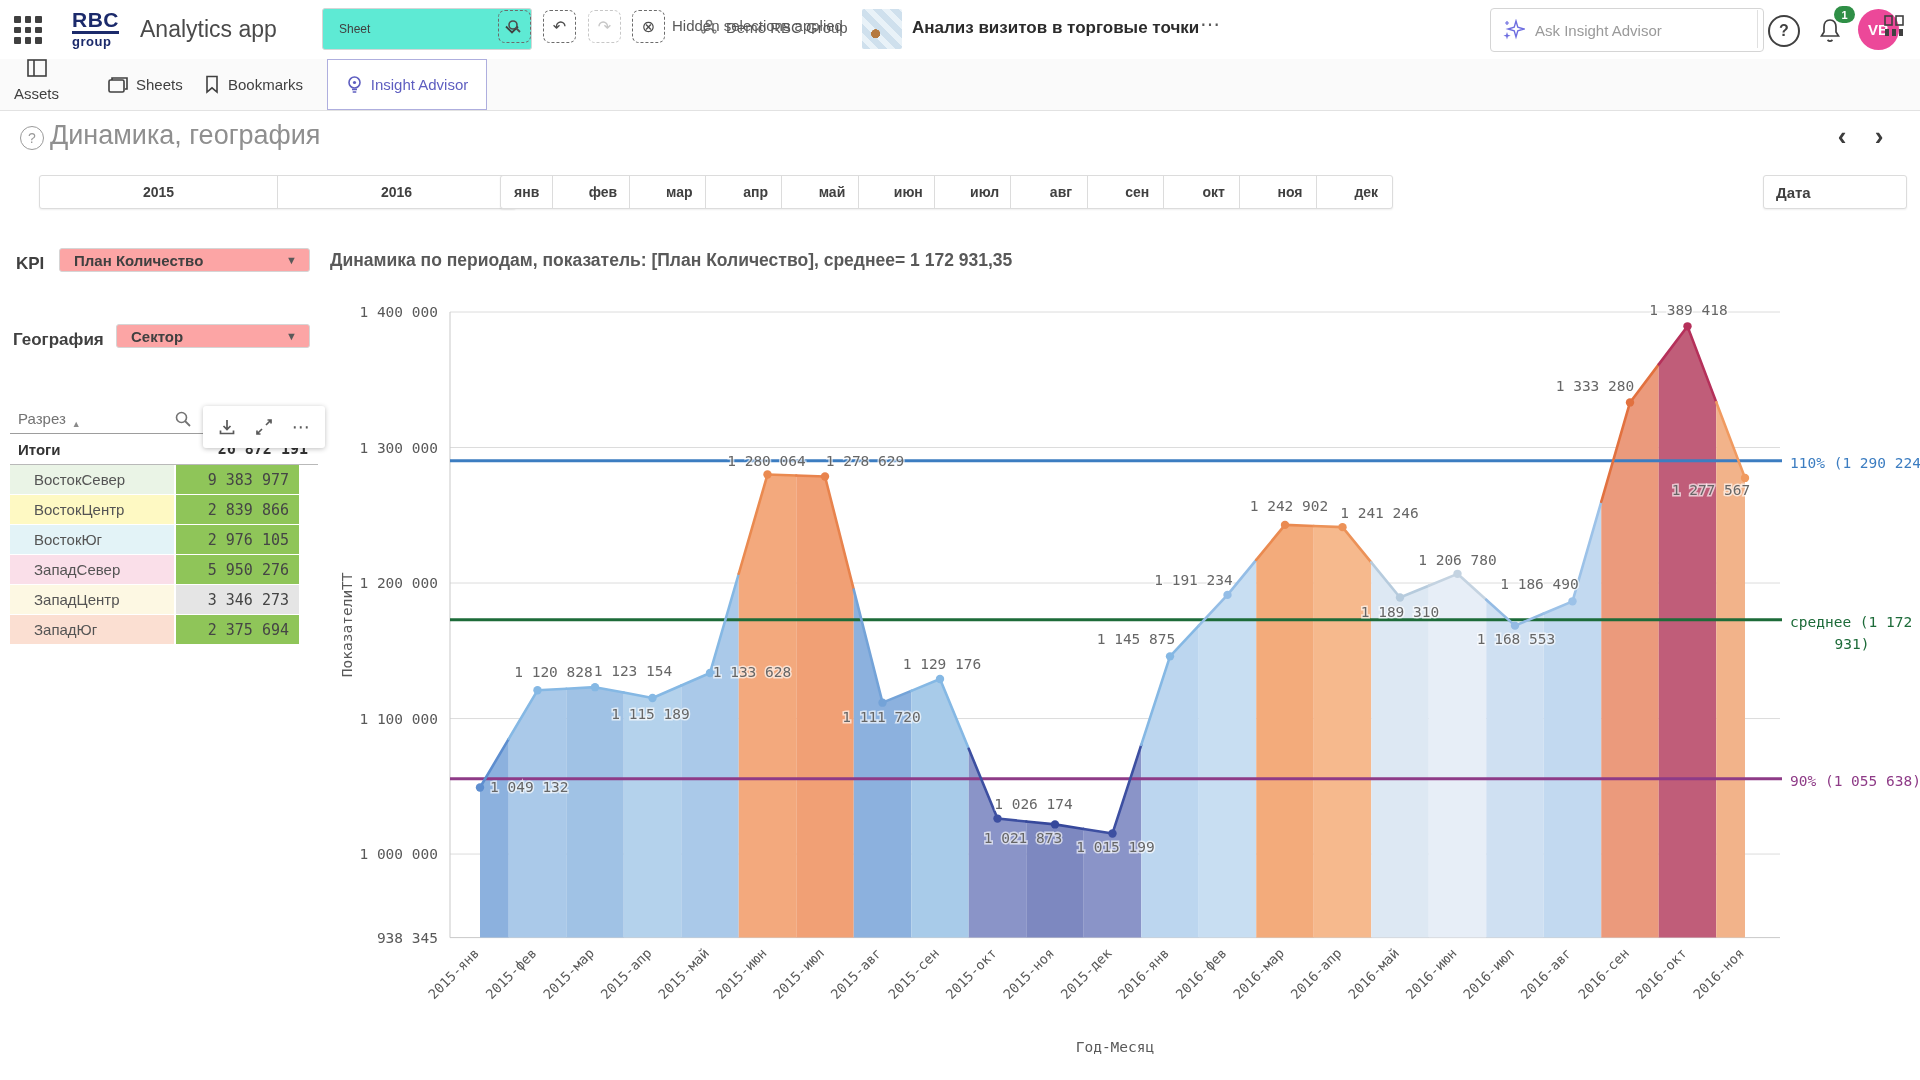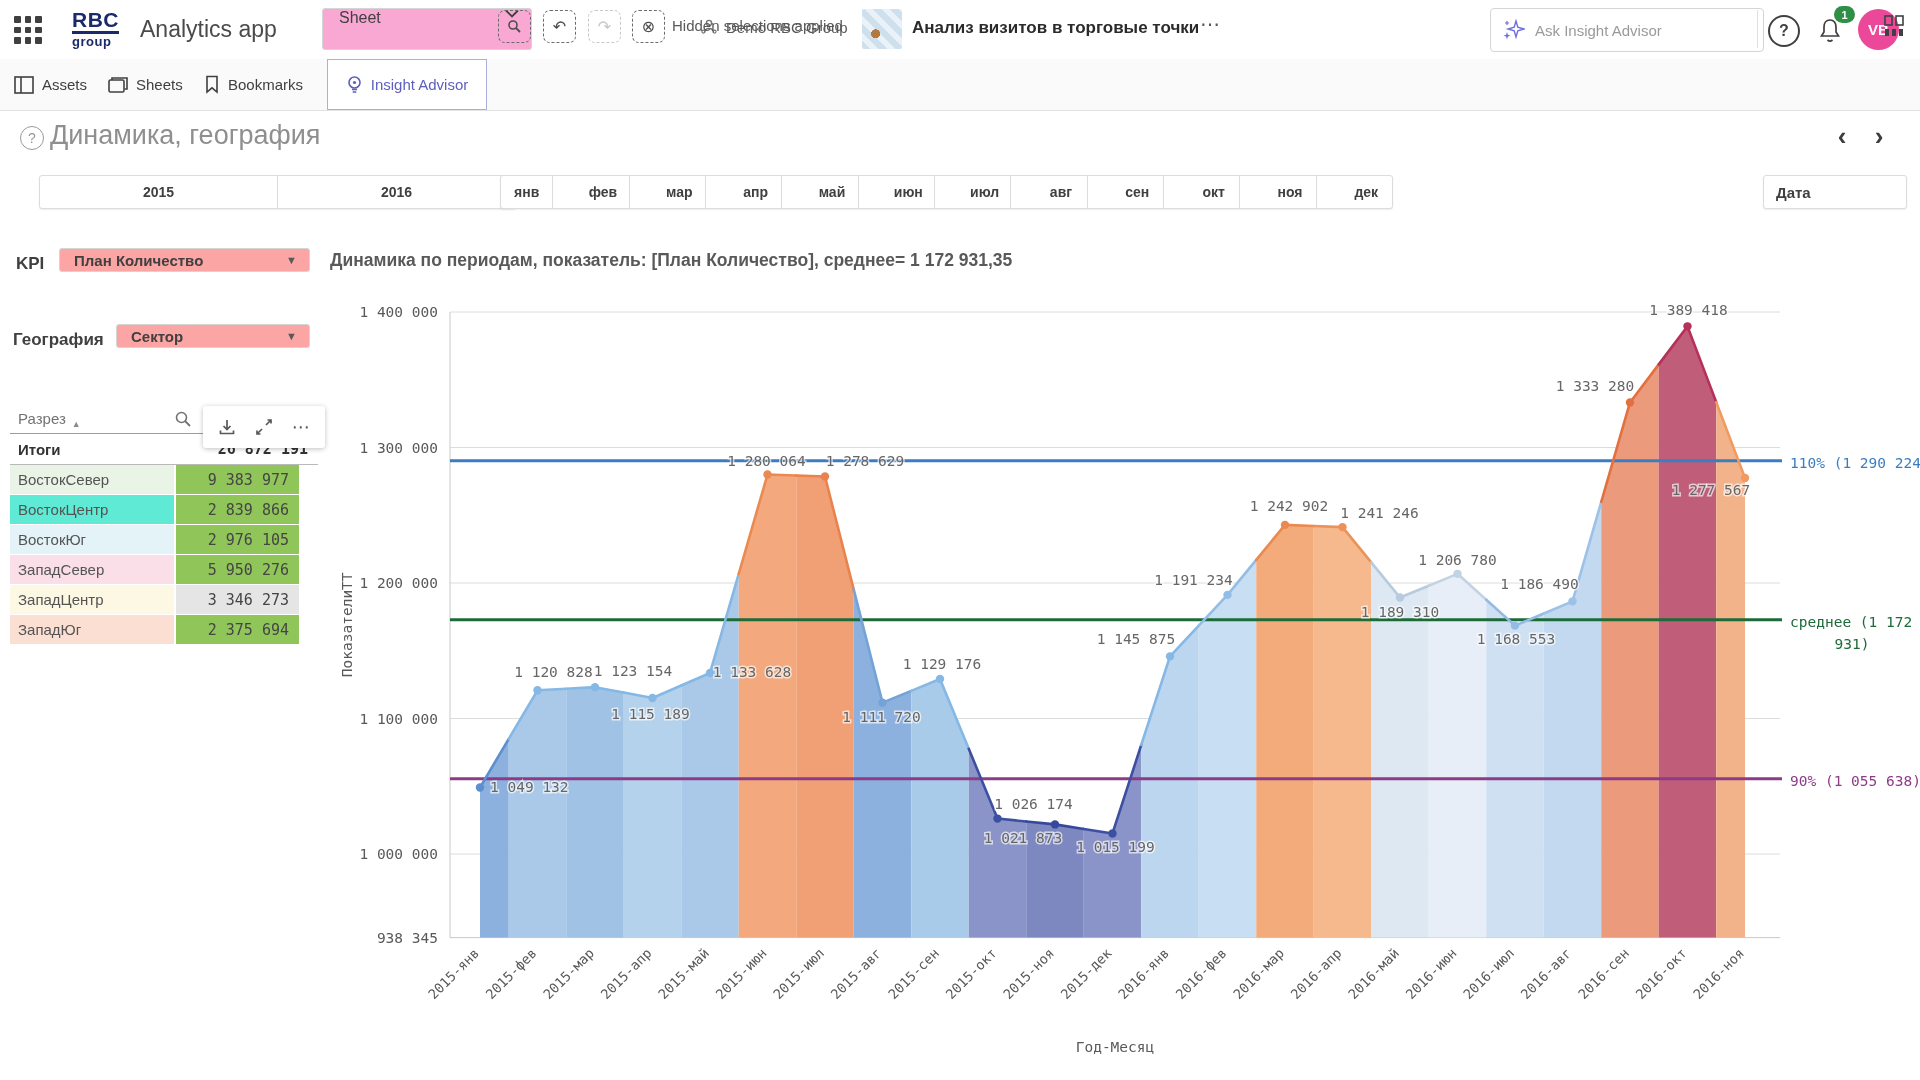--- a/index.html
+++ b/index.html
@@ -9,22 +9,22 @@
   .mono{font-family:"DejaVu Sans Mono",monospace;}
 
   
   .topbar{left:0;top:0;width:1920px;height:59px;background:#fff;border-bottom:1px solid #e2e2e2;}
   .gridicon{left:14px;top:16px;width:28px;height:28px;display:grid;grid-template-columns:repeat(3,1fr);gap:4px;cursor:pointer;}
   .gridicon span{background:#404040;border-radius:1px;}
   .logo{left:72px;top:9px;color:#1b2a6b;font-weight:bold;line-height:1;cursor:default;}
   .logo .l1{font-size:21px;letter-spacing:.5px;border-bottom:3px solid #1b2a6b;padding-bottom:1px;}
   .logo .l2{font-size:13px;letter-spacing:.5px;margin-top:1px;}
   .apptitle{left:140px;top:16px;font-size:23px;color:#4a4a4a;}
-  .sheetsel{left:322px;top:8px;width:180px;height:40px;border:1px solid #d5d5d5;border-radius:3px;background:#f9a8d4;
-            display:flex;align-items:flex-start;justify-content:space-between;padding:0 12px 0 16px;cursor:pointer;font-size:16px;color:#404040;}
+  .sheetsel{left:322px;top:8px;width:180px;height:40px;border:1px solid #d5d5d5;border-radius:3px;background:#5eead4;
+            display:flex;align-items:center;justify-content:space-between;padding:0 12px 0 16px;cursor:pointer;font-size:12px;color:#404040;}
   .owner{left:700px;top:18px;display:flex;align-items:center;gap:8px;font-size:15px;color:#595959;cursor:pointer;}
   .thumb{left:862px;top:9px;width:40px;height:40px;border-radius:2px;
     background:
       radial-gradient(circle at 34% 62%, #b5793f 12%, rgba(0,0,0,0) 13%),
       repeating-linear-gradient(45deg,#cfe0ed 0 6px,#e9f2f8 6px 12px),#dbe7f0;}
   .doctitle{left:912px;top:18px;font-size:17px;font-weight:bold;color:#2b2b2b;max-width:280px;white-space:nowrap;}
   .moredots{left:1200px;top:12px;font-size:20px;color:#595959;cursor:pointer;letter-spacing:2px;}
   .iasearch{left:1490px;top:8px;width:248px;height:42px;border:1px solid #d5d5d5;border-radius:4px;background:#fff;
             display:flex;align-items:center;gap:10px;padding:0 12px;cursor:text;}
   .iasearch .ph{font-size:15px;color:#9a9a9a;}
@@ -33,21 +33,21 @@
            display:flex;align-items:center;justify-content:center;font-size:16px;font-weight:bold;color:#404040;cursor:pointer;}
   .bell{left:1816px;top:16px;width:28px;height:28px;cursor:pointer;}
   .badge{left:1834px;top:6px;min-width:17px;height:17px;border-radius:9px;background:#2f8f46;color:#fff;
          font-size:11px;font-weight:bold;display:flex;align-items:center;justify-content:center;padding:0 2px;}
   .avatar{left:1858px;top:9px;width:41px;height:41px;border-radius:50%;background:#ec4899;color:#fff;
           font-size:15px;font-weight:bold;display:flex;align-items:center;justify-content:center;cursor:pointer;}
 
   
   .toolbar{left:0;top:59px;width:1920px;height:51px;background:#fafafa;border-bottom:1px solid #e2e2e2;}
   .tbitem{position:absolute;top:0;height:51px;display:flex;align-items:center;gap:8px;font-size:15px;color:#404040;cursor:pointer;}
-  .tb-assets{left:14px;} .tb-sheets{left:108px;} .tb-bookmarks{left:204px;}
+  .tb-assets{left:14px;flex-direction:column;} .tb-sheets{left:108px;} .tb-bookmarks{left:204px;}
   .tb-ia{left:327px;width:160px;justify-content:center;background:#fff;border:1px solid #aeaede;color:#5e5ec0;box-sizing:border-box;}
   .selbox{position:absolute;top:10px;width:31px;height:31px;border:1.6px dashed #6b6b6b;border-radius:7px;
           display:flex;align-items:center;justify-content:center;cursor:pointer;color:#4d4d4d;}
   .selbox.dis{border-color:#c7c7c7;color:#c7c7c7;cursor:default;}
   .hiddensel{left:672px;top:0;height:51px;display:flex;align-items:center;font-size:15px;color:#595959;}
   .sheetgrid{left:1881px;top:13px;width:26px;height:26px;cursor:pointer;}
 
   
   .qmark{left:20px;top:126px;width:22px;height:22px;border:1.6px solid #9a9a9a;border-radius:50%;color:#9a9a9a;
          font-size:14px;display:flex;align-items:center;justify-content:center;}
@@ -77,21 +77,21 @@
 
   
   .stable{left:10px;top:404px;width:308px;}
   .thead{height:29px;display:flex;align-items:center;border-bottom:1px solid #9d9d9d;position:relative;}
   .thead .hname{font-size:15px;color:#737373;margin-left:8px;}
   .thead .sort{font-size:9px;color:#8a8a8a;margin-left:6px;margin-top:10px;}
   .totrow{height:30px;display:flex;align-items:center;border-bottom:1px solid #b9b9b9;}
   .totrow .tl{width:183px;font-size:15px;font-weight:bold;color:#333;padding-left:8px;}
   .totrow .tv{width:115px;text-align:right;font-size:15px;font-weight:bold;color:#333;padding-right:10px;}
   .trow{height:29px;display:flex;margin-bottom:1px;}
-  .trow .cl{width:164px;display:flex;align-items:center;font-size:15px;color:#545454;padding-left:8px;box-sizing:border-box;margin-right:2px;text-align:center;}
+  .trow .cl{width:164px;display:flex;align-items:center;font-size:15px;color:#545454;padding-left:24px;box-sizing:border-box;margin-right:2px;text-align:center;}
   .trow .cv{width:123px;display:flex;align-items:center;justify-content:flex-end;font-size:15px;color:#454545;padding-right:10px;box-sizing:border-box;}
   .floattb{left:203px;top:406px;width:110px;height:42px;background:#fff;border-radius:3px;z-index:6;
            box-shadow:0 1px 5px rgba(0,0,0,.25);display:flex;align-items:center;justify-content:space-around;padding:0 6px;}
   .floattb .fic{cursor:pointer;color:#595959;display:flex;align-items:center;justify-content:center;width:28px;height:28px;}
 
   
   .charttitle{left:330px;top:250px;font-size:17.5px;font-weight:bold;color:#595959;}
   #chartsvg{left:0;top:0;width:1920px;height:1080px;pointer-events:none;z-index:1;}
 
   svg text{font-family:"DejaVu Sans Mono",monospace;}
@@ -277,21 +277,21 @@
     <div class="totrow">
       <span class="tl">Итоги</span>
       <span class="tv mono">26 872 191</span>
     </div>
     <div>
         <div class="trow">
           <div class="cl" style="background: rgb(234, 244, 230);">ВостокСевер</div>
           <div class="cv mono" style="background: rgb(143, 197, 89);">9 383 977</div>
         </div>
         <div class="trow">
-          <div class="cl" style="background: #5eead4;">ВостокЦентр</div>
+          <div class="cl" style="background: #fef9c3;">ВостокЦентр</div>
           <div class="cv mono" style="background: rgb(143, 197, 89);">2 839 866</div>
         </div>
         <div class="trow">
           <div class="cl" style="background: rgb(227, 243, 247);">ВостокЮг</div>
           <div class="cv mono" style="background: rgb(143, 197, 89);">2 976 105</div>
         </div>
         <div class="trow">
           <div class="cl" style="background: rgb(250, 223, 233);">ЗападСевер</div>
           <div class="cv mono" style="background: rgb(143, 197, 89);">5 950 276</div>
         </div>

